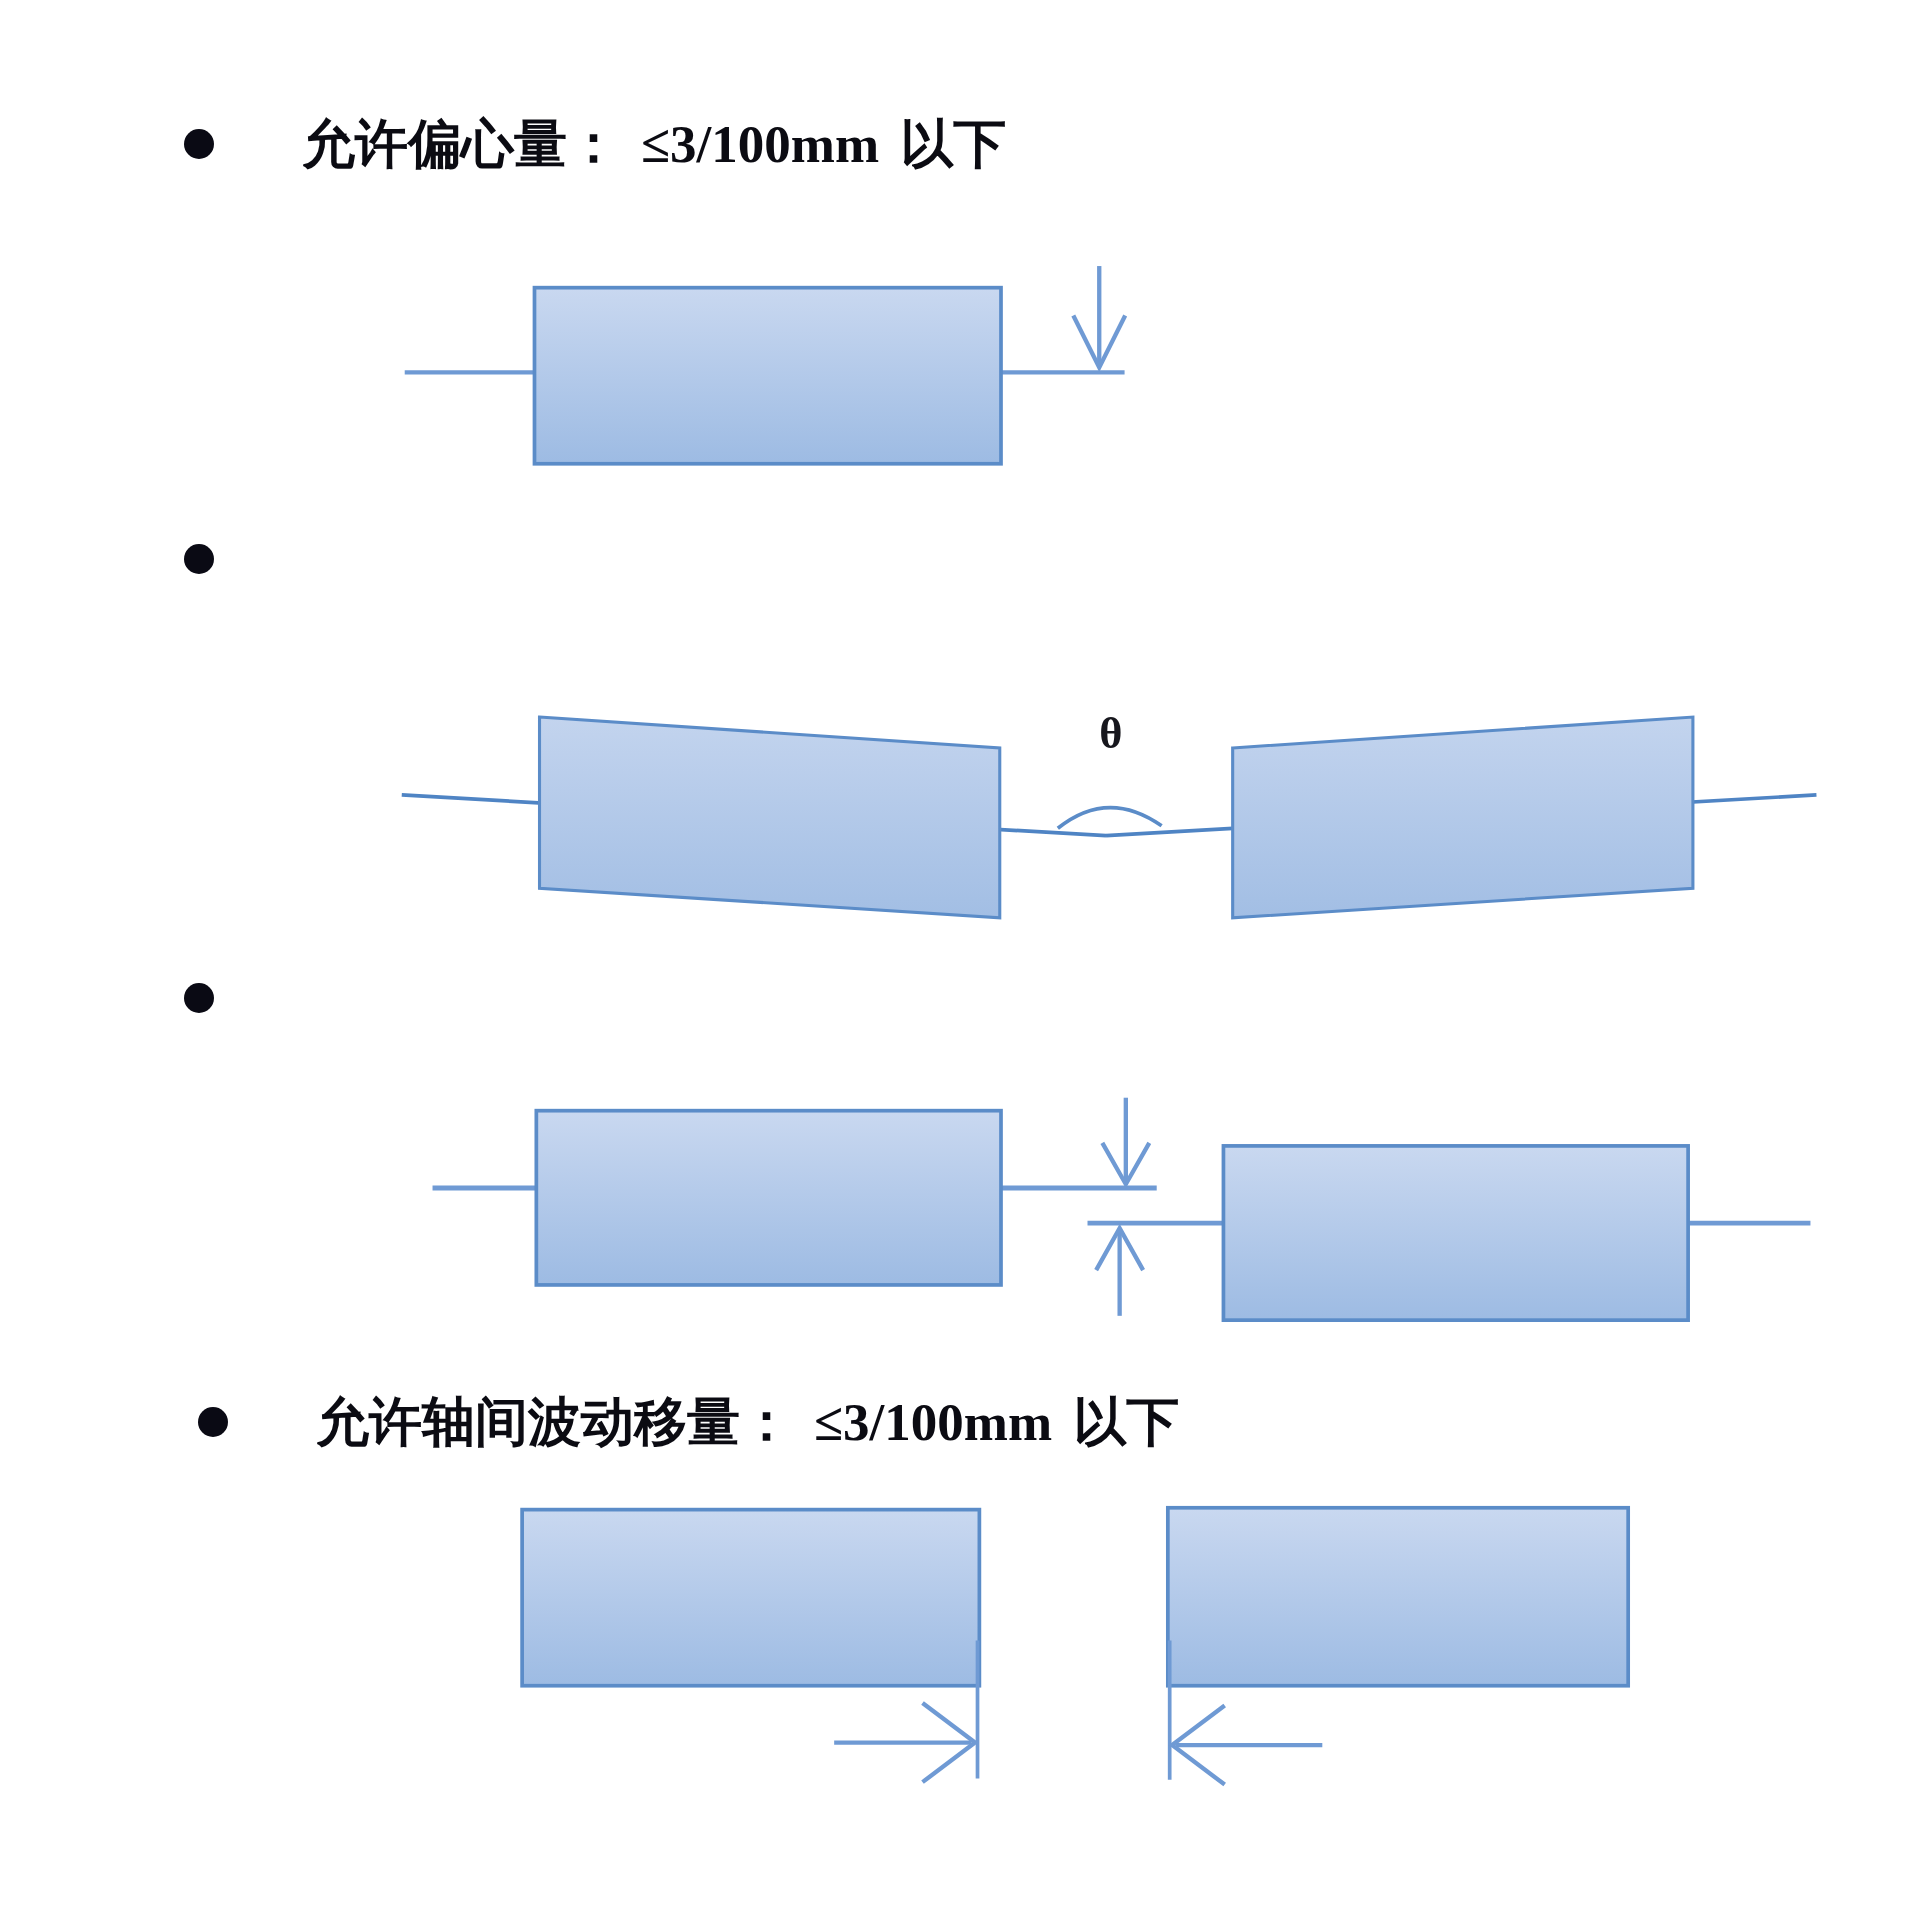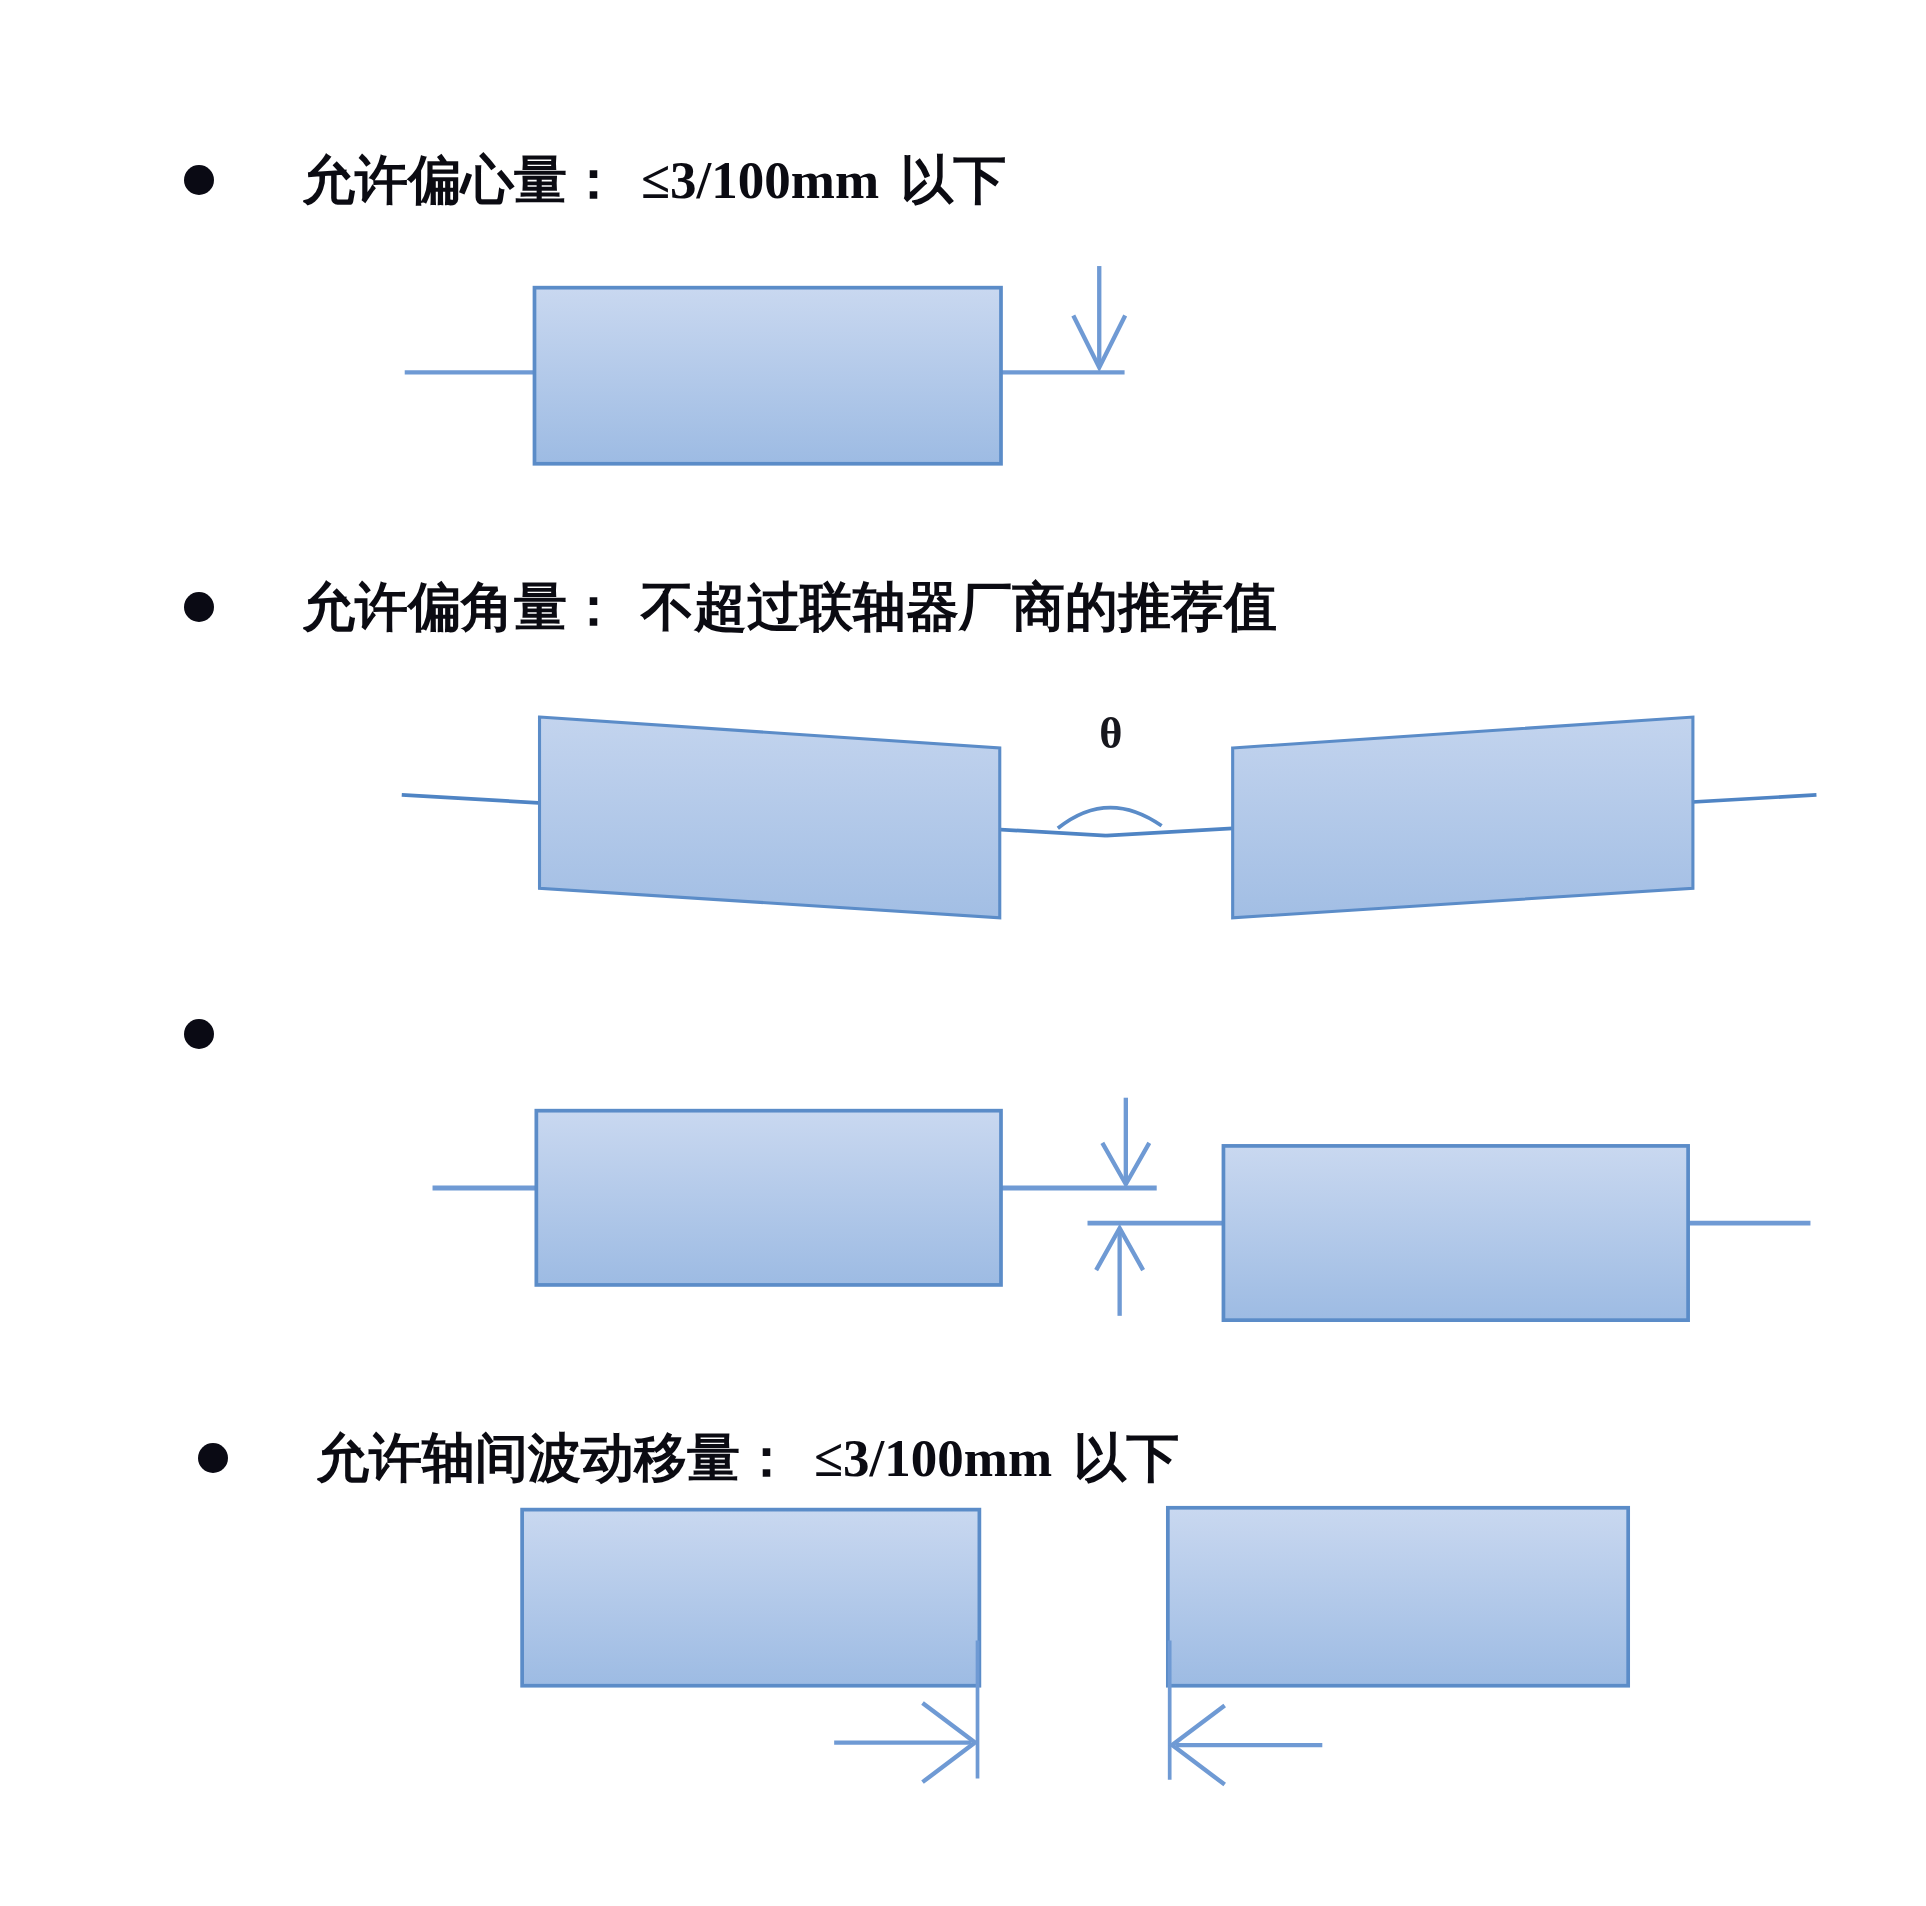--- a/index.html
+++ b/index.html
@@ -20,21 +20,20 @@
     inset: 0;
     background: #ffffff;
   }
 
   
   .bullet-row {
     position: absolute;
     display: flex;
     align-items: center;
     white-space: nowrap;
-    margin-top: 36px;
   }
   .bullet-dot {
     width: 30px;
     height: 30px;
     border-radius: 50%;
     background: #0a0a14;
     flex: 0 0 auto;
     margin-right: 88px;
   }
   .bullet-text {
@@ -87,21 +86,20 @@
 
       <g>
         <line x1="1779" y1="50" x2="1779" y2="212" stroke="#6f9ad4" stroke-width="7"></line>
         <path d="M 1737 130 L 1779 214 L 1821 130" fill="none" stroke="#6f9ad4" stroke-width="7"></path>
       </g>
     </svg>
   </div>
 
   <div class="bullet-row" style="left:184px; top:544px;">
     <span class="bullet-dot"></span>
-    <span class="bullet-text"><span class="cjk">允许偏角量：</span><span class="gap-sm"></span><span class="cjk">不超过联轴器厂商的推荐值</span></span>
   </div>
 
   <div class="figure" style="top:680px; height:278px;">
     <svg width="1926" height="278" viewBox="0 0 3117 450">
       <defs>
         <linearGradient id="boxGrad2" x1="0" y1="0" x2="0" y2="1">
           <stop offset="0%" stop-color="#c3d4ee"></stop>
           <stop offset="100%" stop-color="#a2bee4"></stop>
         </linearGradient>
       </defs>

